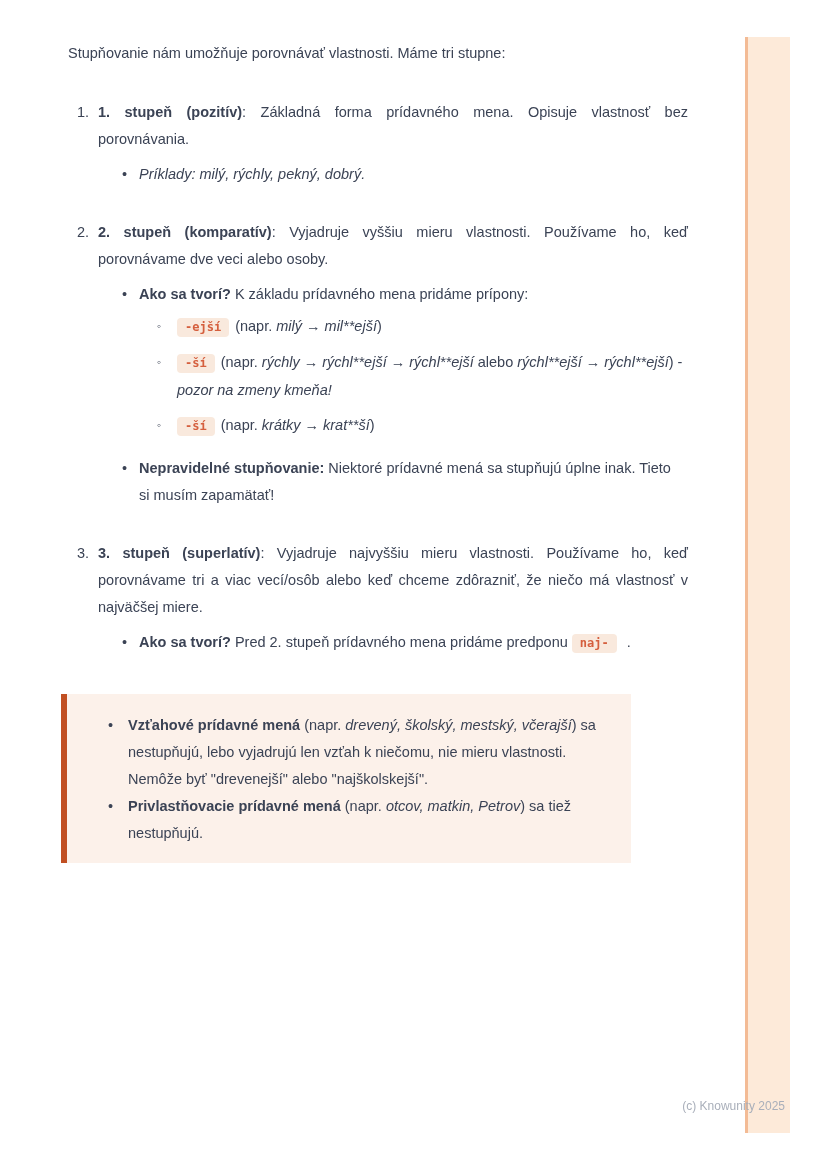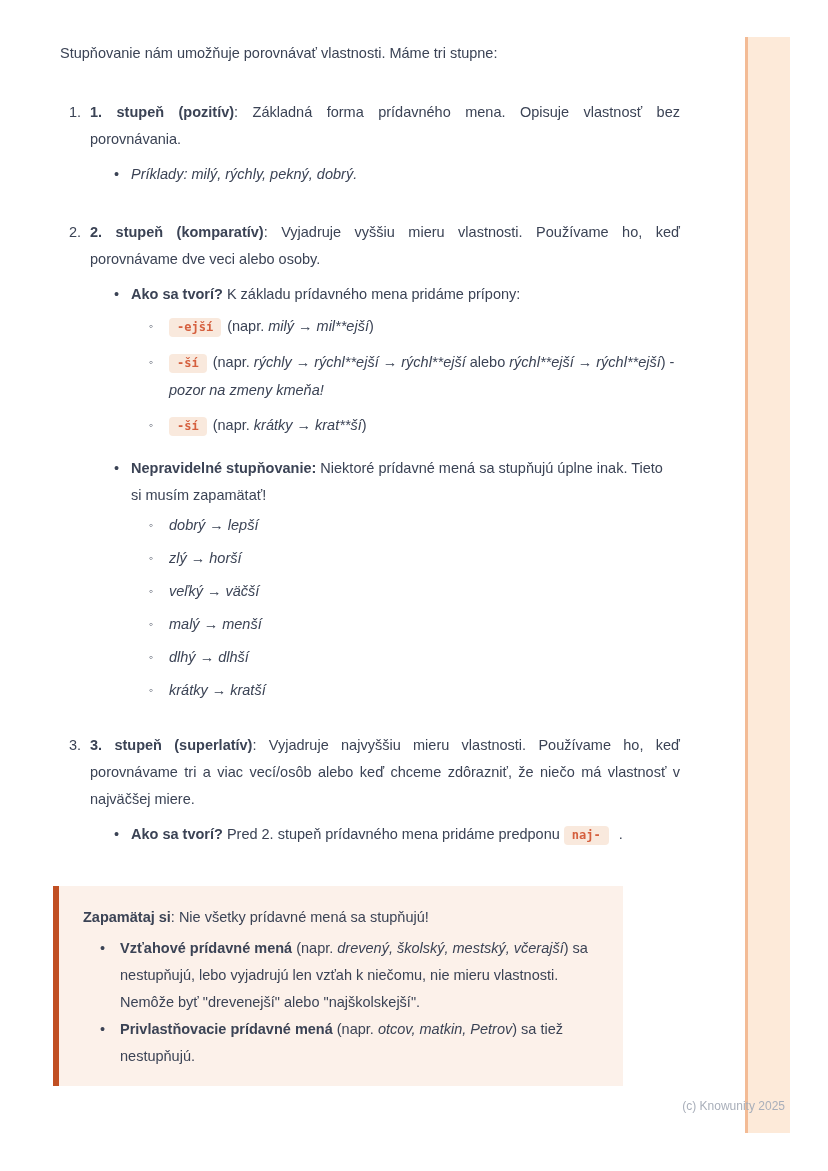--- a/index.html
+++ b/index.html
@@ -13,21 +13,21 @@
   }
   .stripe {
     position:absolute; left:745px; top:37px;
     width:45px; height:1096px;
     background:#fdead9;
     border-left:3px solid #f3bb95;
     box-sizing:border-box;
     z-index:1;
   }
   .content {
-    position:absolute; left:60px; top:40px; width:620px;
+    position:absolute; left:68px; top:40px; width:620px;
     font-size:14.5px; line-height:27px;
     z-index:2;
   }
   .intro { margin:0 0 32px 0; }
   .numlist { margin-left:9px; }
   .num-row { display:flex; margin-bottom:16px; }
   .num { width:21px; flex:none; }
   .item-body { flex:1; min-width:0; }
   .para { margin:0 0 8px 0; text-align:justify; }
   b { font-weight:bold; }
@@ -96,47 +96,38 @@
           <li>
             <p class="sub"><b>Ako sa tvorí?</b><span> K základu prídavného mena pridáme prípony:</span></p>
             <ul class="lv2">
               <li><code class="badge">-ejší</code><span><span>(napr. </span><i>milý → mil**ejší</i><span>)</span></span></li>
               <li><code class="badge">-ší</code><span><span>(napr. </span><i>rýchly → rýchl**ejší → rýchl**ejší</i><span> alebo </span><i>rýchl**ejší → rýchl**ejší</i><span>) - </span><i>pozor na zmeny kmeňa!</i></span></li>
               <li><code class="badge">-ší</code><span><span>(napr. </span><i>krátky → krat**ší</i><span>)</span></span></li>
             </ul>
           </li>
           <li>
             <p class="sub"><b>Nepravidelné stupňovanie:</b><span> Niektoré prídavné mená sa stupňujú úplne inak. Tieto si musím zapamätať!</span></p>
-            <ul class="lv2 pairs">
-              <li><i>dobrý → lepší</i></li>
-              <li><i>zlý → horší</i></li>
-              <li><i>veľký → väčší</i></li>
-              <li><i>malý → menší</i></li>
-              <li><i>dlhý → dlhší</i></li>
-              <li><i>krátky → kratší</i></li>
-            </ul>
           </li>
         </ul>
       </div>
     </div>
 
     <div class="num-row">
       <span class="num">3.</span>
       <div class="item-body">
         <p class="para"><b>3. stupeň (superlatív)</b><span>: Vyjadruje najvyššiu mieru vlastnosti. Používame ho, keď porovnávame tri a viac vecí/osôb alebo keď chceme zdôrazniť, že niečo má vlastnosť v najväčšej miere.</span></p>
         <ul class="lv1">
           <li><b>Ako sa tvorí?</b><span> Pred 2. stupeň prídavného mena pridáme predponu</span><code class="badge inline">naj-</code><span> .</span></li>
         </ul>
       </div>
     </div>
 
   </div>
 
   <div class="callout">
-    <p class="callout-title"><b>Zapamätaj si</b><span>: Nie všetky prídavné mená sa stupňujú!</span></p>
     <ul class="callout-list">
       <li><b>Vzťahové prídavné mená</b><span> (napr. </span><i>drevený, školský, mestský, včerajší</i><span>) sa nestupňujú, lebo vyjadrujú len vzťah k niečomu, nie mieru vlastnosti. Nemôže byť "drevenejší" alebo "najškolskejší".</span></li>
       <li><b>Privlastňovacie prídavné mená</b><span> (napr. </span><i>otcov, matkin, Petrov</i><span>) sa tiež nestupňujú.</span></li>
     </ul>
   </div>
 
 </div>
 
 <div class="copyright">(c) Knowunity 2025</div>
 

